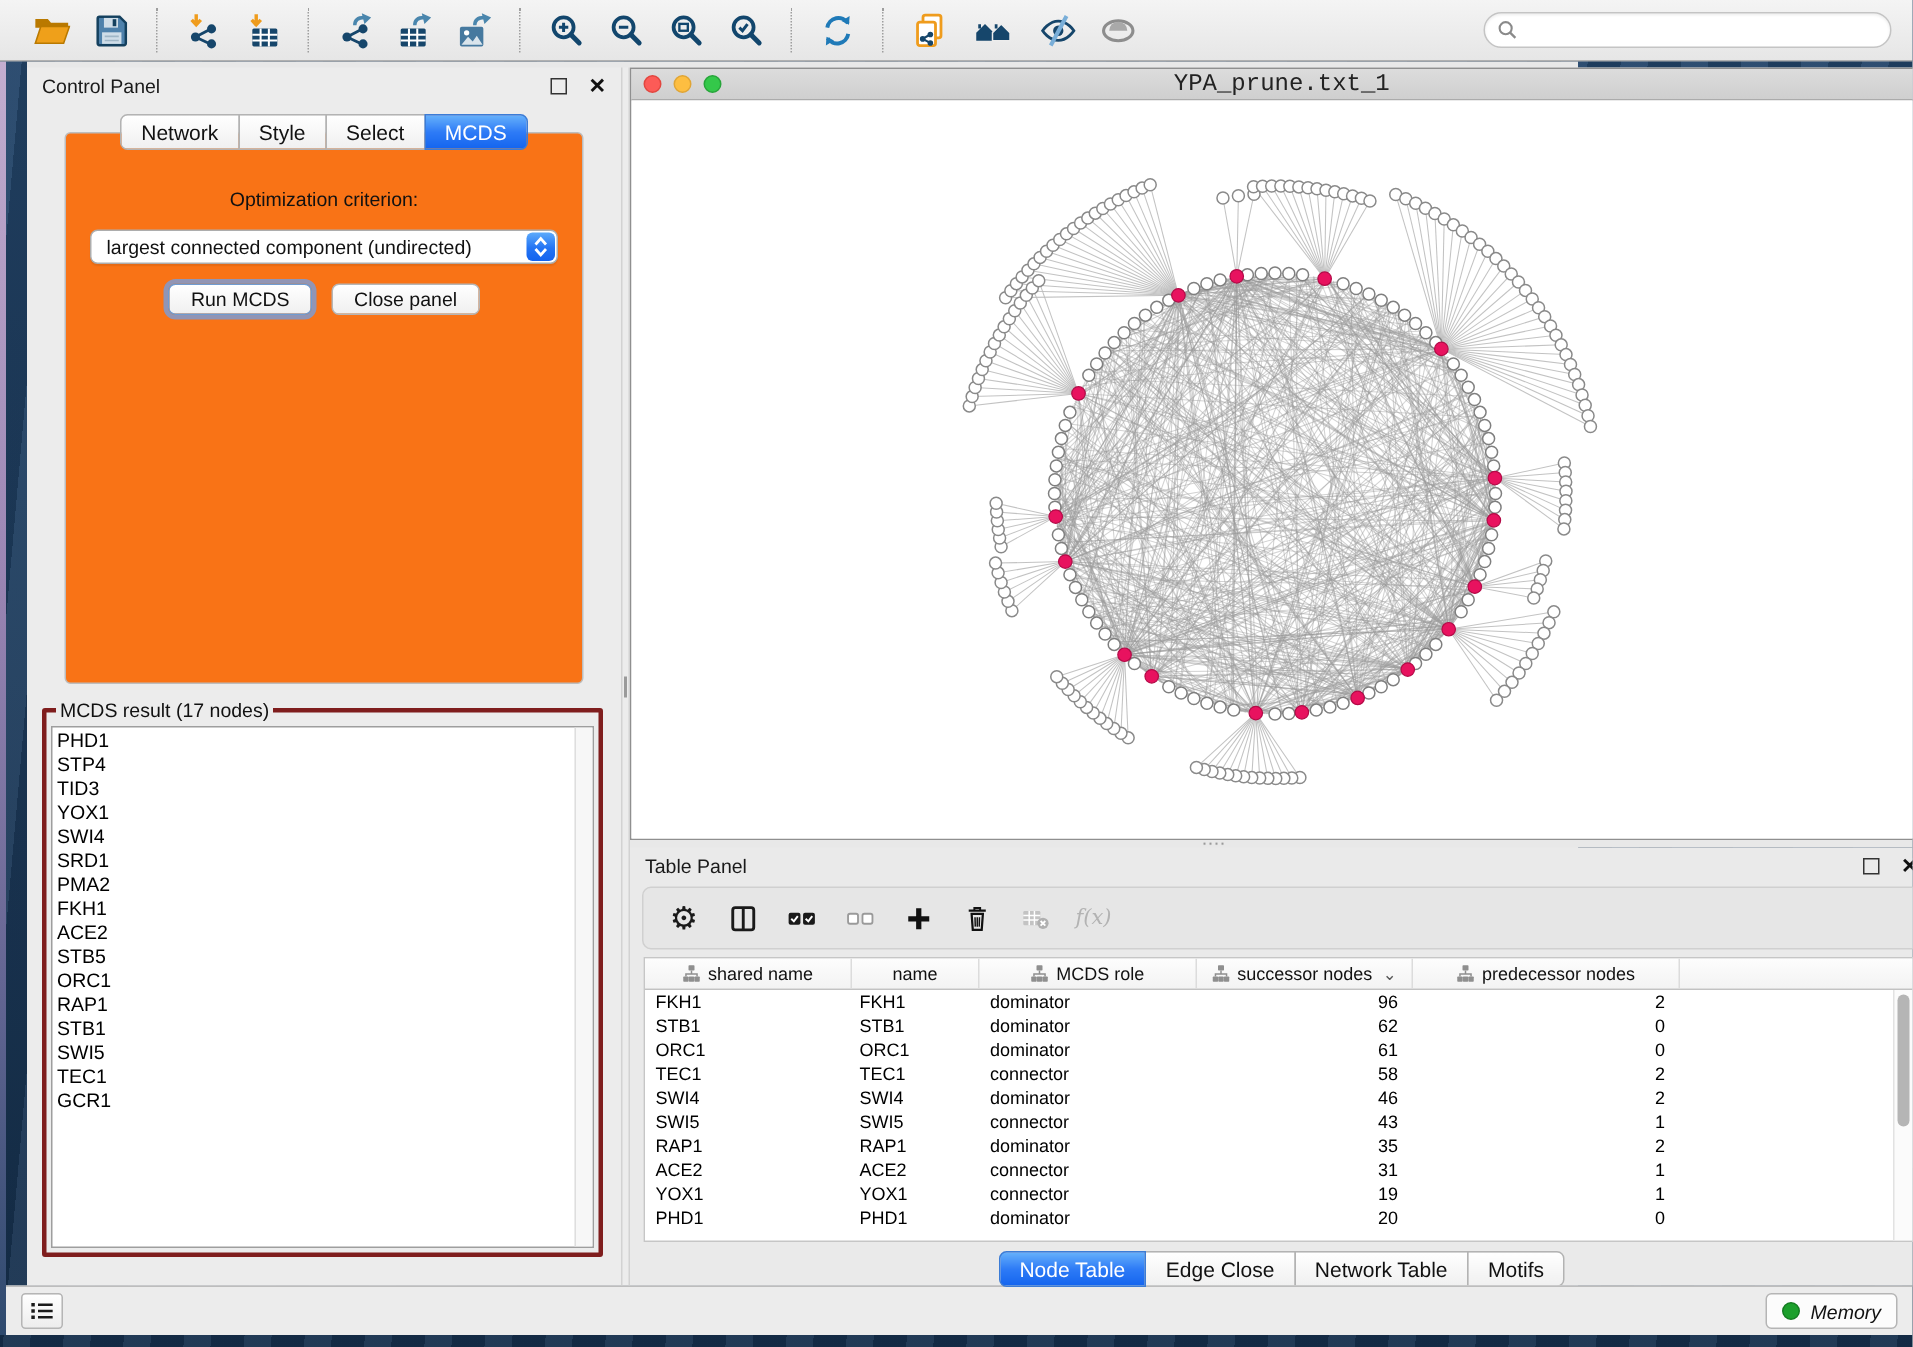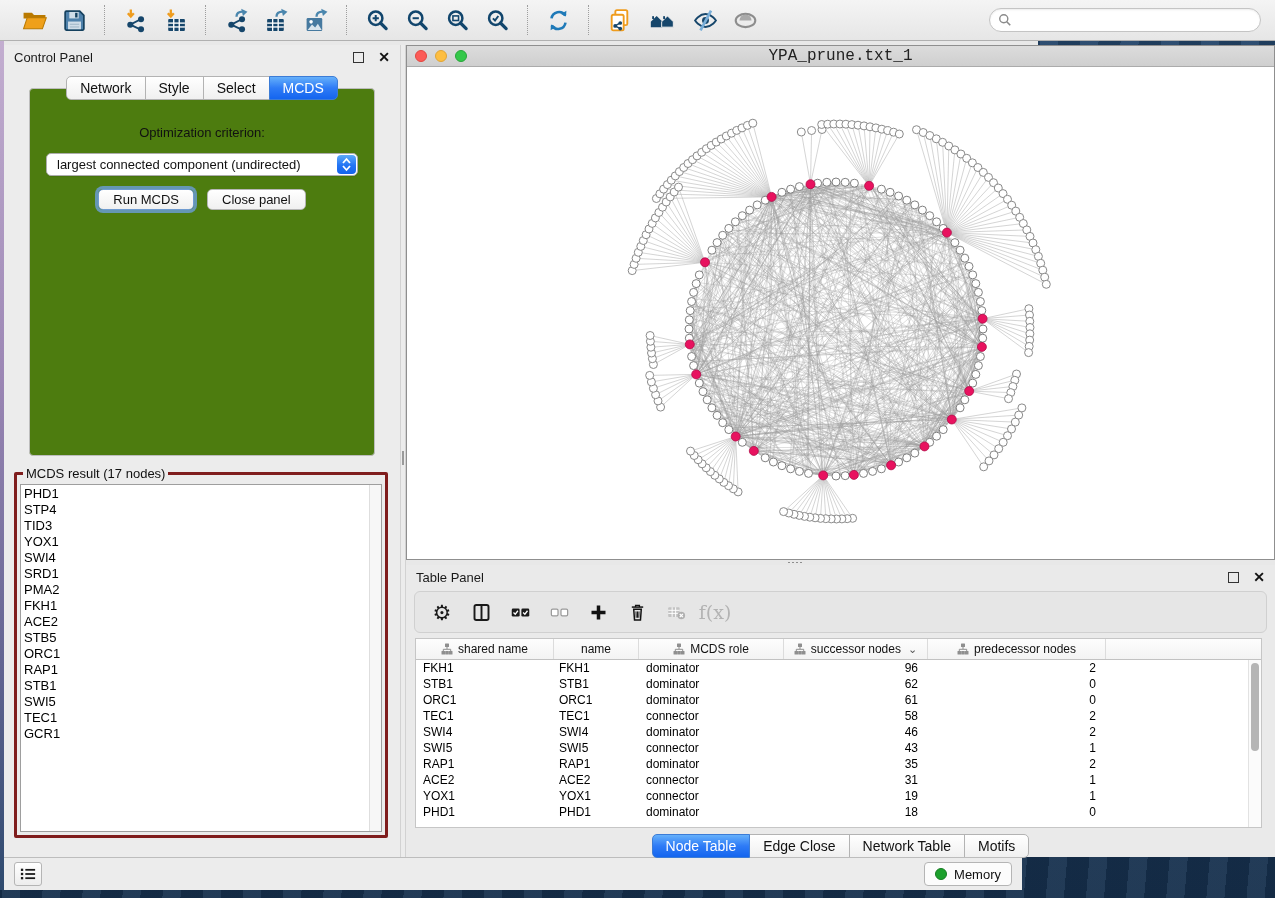--- a/index.html
+++ b/index.html
@@ -17,36 +17,36 @@
     display:flex; align-items:center; padding:0 14px; z-index:5; }
   .tbtn { width:30px; height:30px; display:flex; align-items:center; justify-content:center; margin:0 5px; }
   .tbtn svg { width:25px; height:25px; }
   .tsep { width:1px; height:30px; border-left:1px dotted #9e9e9e; margin:0 10px; }
   .searchbox { margin-left:auto; width:272px; height:24px; border:1px solid #c4c4c4; border-radius:12px;
     background:#fff; display:flex; align-items:center; padding:0 8px; box-shadow:inset 0 1px 2px rgba(0,0,0,.08); }
   .searchbox svg { width:14px; height:14px; flex:0 0 auto; }
   .searchbox input { border:none; outline:none; flex:1; height:20px; font-size:13px; background:transparent; margin-left:5px; font-family:"Liberation Sans",sans-serif;}
 
   
-  .main { position:absolute; left:4px; top:41px; width:1034px; height:816px; background:#e8e8e8; }
+  .main { position:absolute; left:18px; top:41px; width:1034px; height:816px; background:#e8e8e8; }
 
   
   .cpanel { position:absolute; left:0; top:4px; width:396px; height:812px; background:#ececec; }
   .panel-titlebar { height:24px; display:flex; align-items:center; padding:0 10px; font-size:13px; color:#1a1a1a; }
   .panel-titlebar .spacer { flex:1; }
   .wbtn-float { width:11px; height:11px; border:1.6px solid #333; margin-right:14px; background:transparent; }
   .wbtn-close { font-size:14px; font-weight:bold; color:#111; line-height:11px; }
   .cp-tabs { display:flex; justify-content:center; margin-top:7px; position:relative; z-index:2; }
   .seg { display:flex; }
   .seg .seg-btn { border:1px solid #b3b3b3; background:linear-gradient(#ffffff,#f0f0f0); font-size:14px; color:#111;
      padding:3px 13px; margin-left:-1px; position:relative; }
   .seg .seg-btn:first-child { border-radius:5px 0 0 5px; margin-left:0; }
   .seg .seg-btn:last-child { border-radius:0 5px 5px 0; }
   .seg .seg-btn.active { background:linear-gradient(#65b0fb,#2e7bf6 50%,#1465ef); color:#fff; border-color:#3c7cd6; z-index:1; }
-  .cp-pane { margin:-12px 25px 0; padding-top:12px; height:368px; border:1px solid #bdbdbd; border-radius:4px; background:#4d7c0f; }
+  .cp-pane { margin:-12px 25px 0; padding-top:12px; height:368px; border:1px solid #bdbdbd; border-radius:4px; background:#f97316; }
   .opt-label { text-align:center; font-size:13px; color:#111; margin-top:24px; }
   .opt-select { width:312px; height:23px; margin:13px auto 0; background:#fff; border:1px solid #adadad; border-radius:5px;
      display:flex; align-items:center; font-size:13px; color:#111; padding-left:10px;
      box-shadow:0 1px 1px rgba(0,0,0,.08); }
   .opt-select .sel-text { flex:1; white-space:nowrap; }
   .stepper { width:19px; height:19px; margin:1px 1px 1px 4px; border-radius:4px;
      background:linear-gradient(#5caafb,#2374f4 55%,#1463ee); display:flex; flex-direction:column; align-items:center; justify-content:center; }
   .stepper svg { width:11px; height:15px; }
   .btn-row { display:flex; justify-content:center; gap:13px; margin-top:13px; }
   .aqua-btn { height:21px; padding:0 14px; font-size:13px; color:#111; background:linear-gradient(#ffffff,#f0f0f0);
@@ -82,41 +82,41 @@
   .hsplit .grip { position:absolute; left:381px; top:1px; width:16px; height:3px;
      background:radial-gradient(circle 1.2px, #8e8e8e 55%, transparent 60%) left/4px 3px repeat-x; }
 
   
   .tpanel { position:absolute; left:0; top:520px; width:869px; height:292px; background:#eaeaea; }
   .tp-toolbar { margin:2px 8px 0 8px; height:42px; background:#e6e6e6; border:1px solid #d0d0d0; border-radius:6px;
      display:flex; align-items:center; padding-left:16px; gap:0; }
   .tico { width:22px; height:22px; display:flex; align-items:center; justify-content:center; margin-right:17px; }
   .tico svg { width:21px; height:21px; }
   .gear-glyph { font-size:21px; color:#1a1a1a; line-height:21px; }
-  .fx-glyph { font-family:"DejaVu Serif","Liberation Serif",serif; font-size:19px; color:#b3b3b3; }
+  .fx-glyph { font-family:"DejaVu Serif","Liberation Serif",serif; font-style:italic; font-size:14px; color:#b3b3b3; }
 
   .tablewrap { position:relative; margin:5px 13px 0 9px; height:190px; background:#fff; border:1px solid #c6c6c6; overflow:hidden; }
   .thead { display:flex; height:21px; background:linear-gradient(#fdfdfd,#f3f3f3); border-bottom:1px solid #c2c2c2; }
   .th { display:flex; align-items:center; justify-content:center; gap:5px; font-size:12px; color:#111;
      border-right:1px solid #dcdcdc; }
   .th svg.tree { width:12px; height:12px; }
   .th .sortchev { font-size:11px; color:#555; margin-left:2px; }
   .th.filler { border-right:none; flex:1; }
   .trow { display:flex; height:16px; }
   .td { font-size:12px; color:#000; white-space:nowrap; overflow:hidden; line-height:16px; }
   .td.c0 { padding-left:7px; } .td.c1 { padding-left:5px; } .td.c2 { padding-left:7px; }
   .td.num { text-align:right; padding-right:10px; }
   .tv-scroll { position:absolute; right:0; top:21px; bottom:0; width:13px; background:#fbfbfb; border-left:1px solid #e2e2e2; }
   .tv-thumb { position:absolute; top:3px; left:2px; width:8px; height:88px; border-radius:4px; background:#b5b5b5; }
 
   .tp-tabs { display:flex; justify-content:center; margin-top:6px; }
 
   
-  .statusbar { position:absolute; left:4px; top:857px; width:1018px; height:33px; background:#ececec;
-     border-top:1px solid #bdbdbd; display:flex; align-items:center; padding:0 10px; }
+  .statusbar { position:absolute; left:4px; top:857px; width:1271px; height:33px; background:#ececec;
+     border-top:1px solid #bdbdbd; display:flex; align-items:center; padding:0 10px;font-style:italic; }
   .list-btn { width:28px; height:24px; border:1px solid #b5b5b5; border-radius:3px; background:linear-gradient(#fff,#ededed);
      display:flex; align-items:center; justify-content:center; }
   .list-btn svg { width:18px; height:16px; }
   .mem-btn { margin-left:auto; height:24px; border:1px solid #b5b5b5; border-radius:4px; background:#fcfcfc;
      display:flex; align-items:center; padding:0 10px; gap:7px; font-size:13px; color:#111; }
   .mem-dot { width:12px; height:12px; border-radius:50%; background:#1ca02c; border:1px solid #157d22; }
 </style>
 </head>
 <body>
 
@@ -1631,21 +1631,21 @@
               <div class="td c0" style="width: 138px;">YOX1</div>
               <div class="td c1" style="width: 85px;">YOX1</div>
               <div class="td c2" style="width: 145px;">connector</div>
               <div class="td c3 num" style="width: 144px;">19</div>
               <div class="td c4 num" style="width: 178px;">1</div>
             </div>
             <div class="trow">
               <div class="td c0" style="width: 138px;">PHD1</div>
               <div class="td c1" style="width: 85px;">PHD1</div>
               <div class="td c2" style="width: 145px;">dominator</div>
-              <div class="td c3 num" style="width: 144px;">18</div>
+              <div class="td c3 num" style="width: 144px;">20</div>
               <div class="td c4 num" style="width: 178px;">0</div>
             </div>
           </div>
         <div class="tv-scroll">
           <div class="tv-thumb"></div>
         </div>
       </div>
 
       <div class="tp-tabs">
         <div class="seg">

